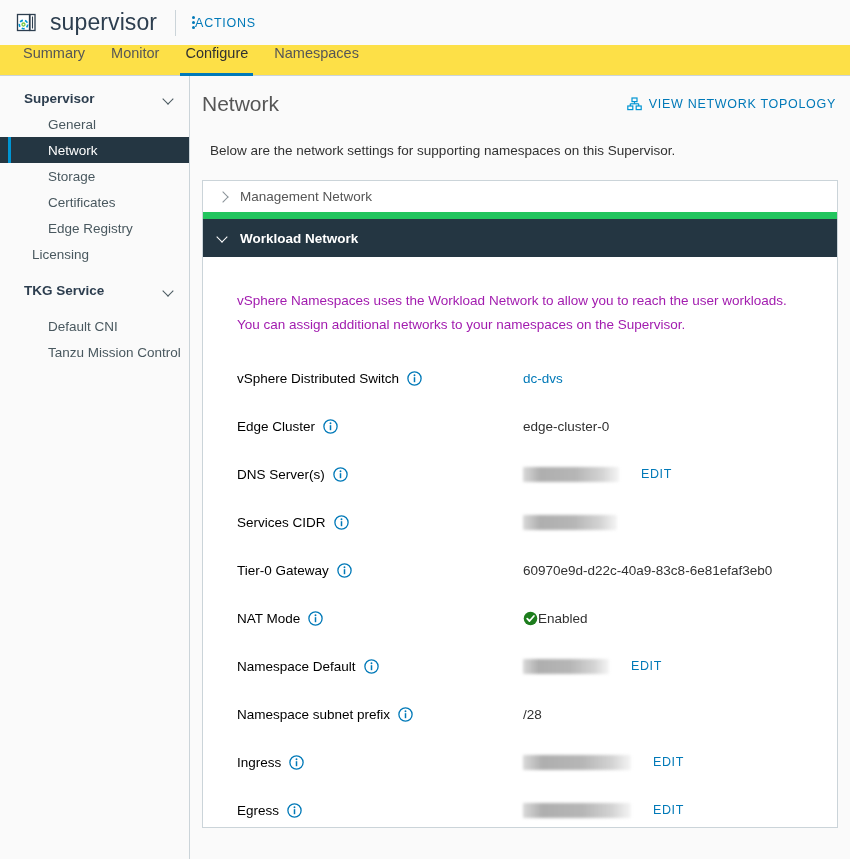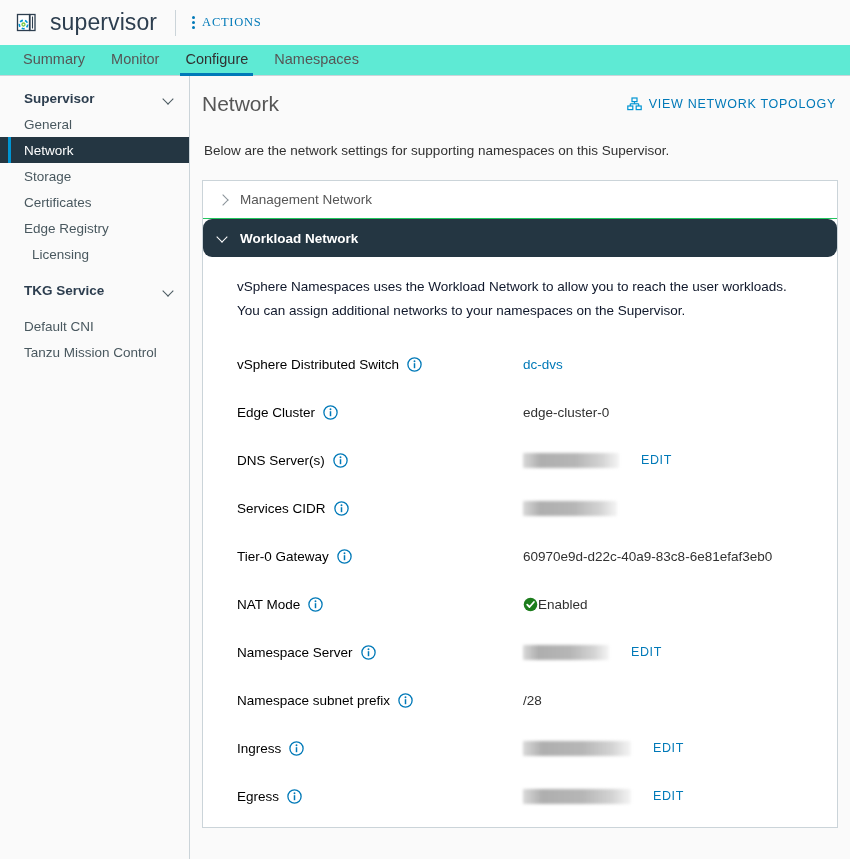--- a/index.html
+++ b/index.html
@@ -33,22 +33,20 @@
     white-space: nowrap;
   }
   .vdivider {
     width: 1px; height: 26px;
     background: #cbd4d9;
     margin: 0 16px 0 18px;
   }
   .actions-btn {
     display: flex; align-items: center;
     cursor: pointer;
-    gap: 7px;
-    font-family: Liberation Serif, serif;
   }
   .kebab {
     display: flex; flex-direction: column;
     gap: 2px; align-items: center;
     padding: 1px 0;
   }
   .kebab i {
     display: block;
     width: 3px; height: 3px;
     background: #0079b8;
@@ -58,24 +56,23 @@
     font-size: 12.5px;
     letter-spacing: 0.75px;
     color: #0079b8;
     text-transform: uppercase;
   }
 
   
   .tabs {
     height: 31px;
     display: flex;
-    align-items: flex-end;
     padding-left: 10px;
     border-bottom: 1px solid #cbd4d9;
-    background: #5eead4;
+    background: #fde047;
   }
   .tab {
     font-size: 14.5px;
     color: #565656;
     padding: 0 13px 8px 13px;
     cursor: pointer;
     position: relative;
     white-space: nowrap;
   }
   .tab.active { color: #313131; }
@@ -125,21 +122,21 @@
     left: 0; top: 0;
     width: 7px; height: 7px;
     border-right: 1.6px solid #49585f;
     border-bottom: 1.6px solid #49585f;
     transform: rotate(45deg);
   }
   .nav-item {
     height: 26px;
     display: flex;
     align-items: center;
-    padding-left: 24px;
+    padding-left: 48px;
     font-size: 13.5px;
     color: #49585f;
     cursor: pointer;
     position: relative;
   }
   .nav-item.plain { padding-left: 32px; }
   .nav-item.selected {
     background: #243642;
     color: #ffffff;
   }
@@ -176,21 +173,21 @@
     color: #0079b8;
     font-size: 12.5px;
     letter-spacing: 0.7px;
     text-transform: uppercase;
     cursor: pointer;
   }
   .sitemap-ico { width: 15px; height: 14px; flex: 0 0 auto; }
   .subtitle {
     font-size: 13.5px;
     color: #313131;
-    margin: 27px 0 0 2px;
+    margin: 27px 0 0 8px;
   }
 
   
   .card {
     margin-top: 22px;
     border: 1px solid #cbd4d9;
     background: #ffffff;
     height: 648px;
     overflow: hidden;
   }
@@ -199,27 +196,26 @@
     display: flex;
     align-items: center;
     gap: 11px;
     padding-left: 14px;
     font-size: 13.5px;
     cursor: pointer;
   }
   .acc-head.collapsed {
     background: #ffffff;
     color: #565656;
-    border-bottom: 1px solid #22c55e;
+    border-bottom: 7px solid #22c55e;
   }
   .acc-head.expanded {
     background: #243642;
     color: #ffffff;
     font-weight: bold;
-    border-radius: 9px;
   }
   .acc-chev { width: 12px; height: 12px; position: relative; flex: 0 0 auto; }
   .acc-chev.right::before {
     content: "";
     position: absolute;
     left: 2px; top: 2px;
     width: 7px; height: 7px;
     border-right: 1.6px solid #8a9399;
     border-top: 1.6px solid #8a9399;
     transform: rotate(45deg);
@@ -230,23 +226,24 @@
     left: 1px; top: 1px;
     width: 7px; height: 7px;
     border-right: 1.8px solid #ffffff;
     border-bottom: 1.8px solid #ffffff;
     transform: rotate(45deg);
   }
 
   .acc-body { padding: 18px 0 0 34px; }
   .desc {
     font-size: 13.5px;
-    color: #0f172a;
+    color: #a21caf;
     line-height: 1.75;
     width: 552px;
+    margin-top: 14px;
   }
 
   
   .rows { margin-top: 18px; }
   .row {
     display: flex;
     align-items: center;
     height: 48px;
   }
   .row-label {
@@ -504,21 +501,21 @@
                       <path d="M4.2 7.7 L6.5 10 L10.9 5" fill="none" stroke="#ffffff" stroke-width="1.8" stroke-linecap="round" stroke-linejoin="round"></path>
                     </svg>
                 </span>
                 <span>Enabled</span>
               </span>
             </div>
           </div>
 
           <div class="row">
             <div class="row-label">
-              <span>Namespace Server</span>
+              <span>Namespace Default</span>
               <span class="info-ico">
                 <svg viewBox="0 0 15 15" width="15" height="15">
                     <circle cx="7.5" cy="7.5" r="6.6" fill="none" stroke="#0079b8" stroke-width="1.3"></circle>
                     <circle cx="7.5" cy="4.3" r="0.95" fill="#0079b8"></circle>
                     <rect x="6.75" y="6.2" width="1.5" height="5" fill="#0079b8"></rect>
                   </svg>
               </span>
             </div>
             <div class="row-value gap-wide">
               <span class="redacted" style="width:86px"></span>

